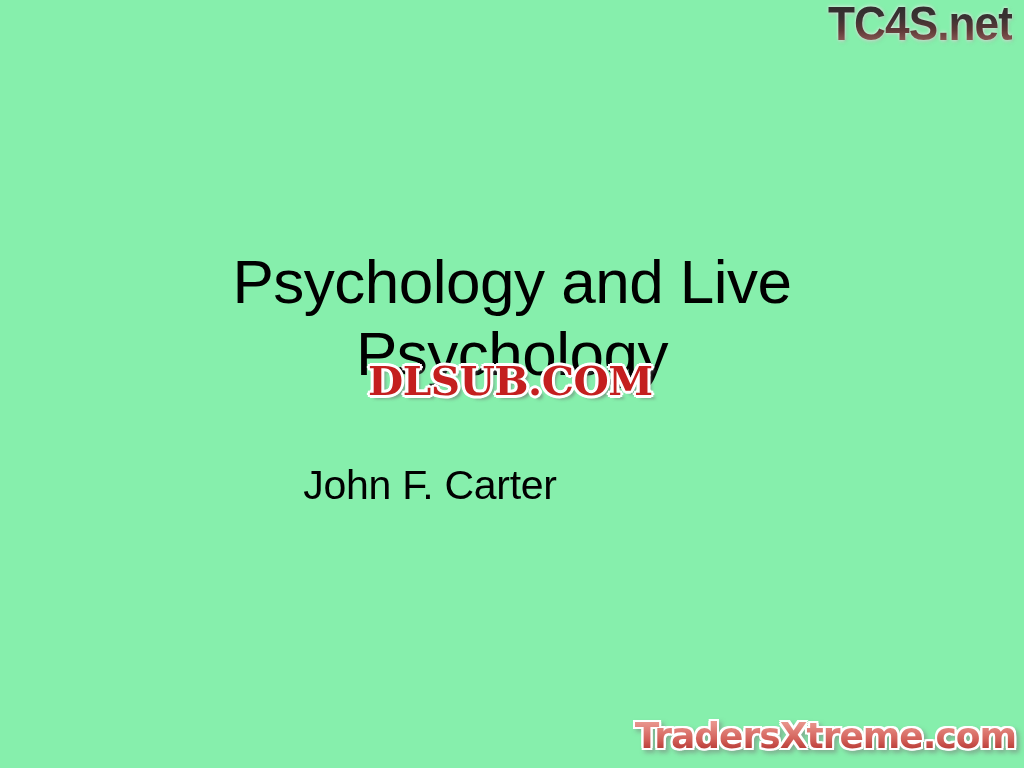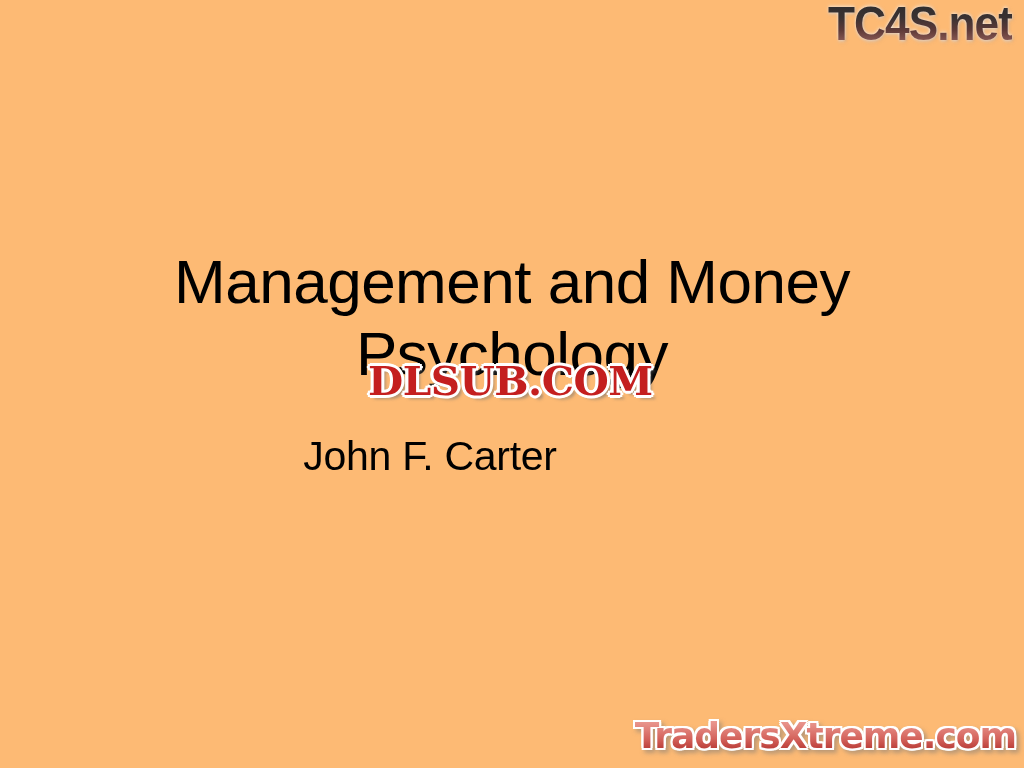--- a/index.html
+++ b/index.html
@@ -7,21 +7,21 @@
     padding: 0;
     background: #ffffff;
   }
   body {
     font-family: "Liberation Sans", sans-serif;
   }
   #slide {
     position: relative;
     width: 1024px;
     height: 768px;
-    background: #fdba74;
+    background: #86efac;
     overflow: hidden;
   }
 
   
   #title-block {
     position: absolute;
     left: 0;
     top: 246px;
     width: 1024px;
     text-align: center;
@@ -34,21 +34,21 @@
     line-height: 72px;
     letter-spacing: -0.5px;
     color: #000000;
     white-space: nowrap;
   }
 
   
   #subtitle-block {
     position: absolute;
     left: 0;
-    top: 423px;
+    top: 452px;
     width: 860px;
     text-align: center;
   }
   .subtitle-line {
     display: block;
     font-family: "Liberation Sans", sans-serif;
     font-weight: 400;
     font-size: 41px;
     line-height: 66px;
     letter-spacing: -0.3px;
@@ -142,21 +142,21 @@
   }
 </style>
 </head>
 <body>
 
 <div id="slide">
 
   <div id="wm-tc4s">TC4S.net</div>
 
   <div id="title-block">
-    <span class="title-line">Management and Money</span>
+    <span class="title-line">Psychology and Live</span>
     <span class="title-line">Psychology</span>
   </div>
 
   <div id="wm-dlsub">DLSUB.COM</div>
 
   <div id="subtitle-block">
     <span class="subtitle-line">John F. Carter</span>
   </div>
 
   <div id="wm-traders">

